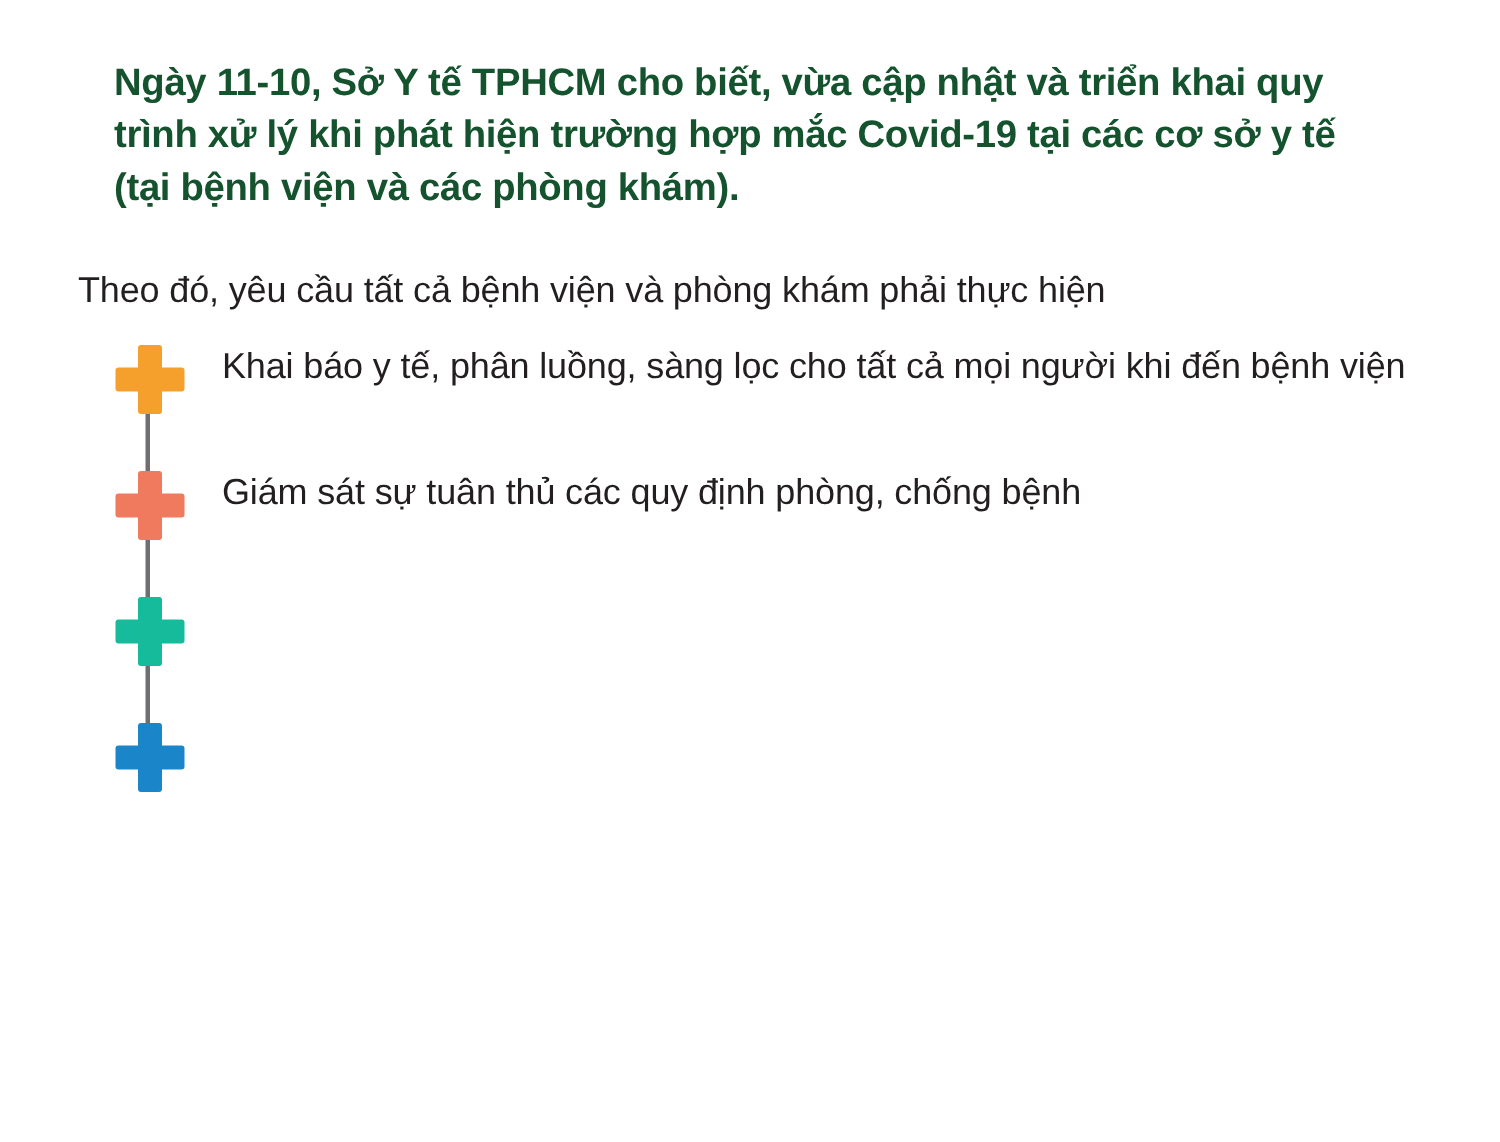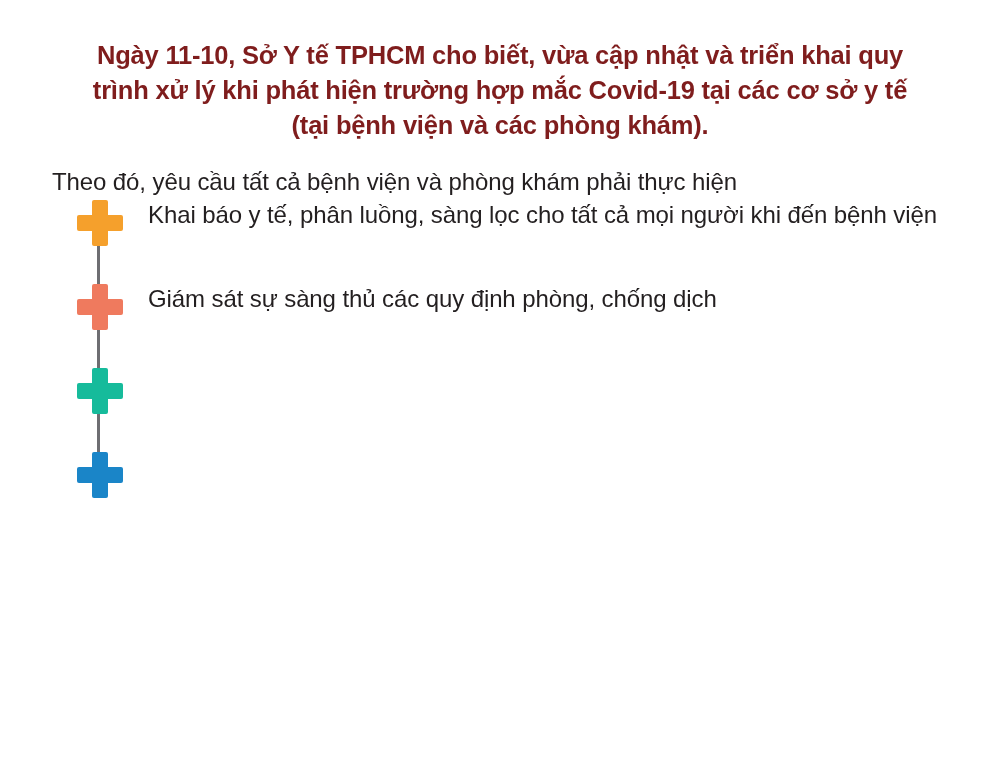--- a/index.html
+++ b/index.html
@@ -18,34 +18,34 @@
     position: relative;
     width: 1000px;
     height: 761px;
     box-sizing: border-box;
     padding: 30px 52px 0 52px;
   }
   .headline {
     font-size: 25.5px;
     line-height: 1.38;
     font-weight: bold;
-    text-align: center;
     letter-spacing: -0.2px;
     margin: 8px 24px 0 24px;
-    color: #7f1d1d;
+    color: #14532d;
   }
   .subhead {
     font-size: 24px;
     line-height: 1.35;
-    margin: 22px 0 0 0;
+    margin: 34px 0 0 0;
     color: #231f20;
     letter-spacing: -0.1px;
   }
   .list {
     position: relative;
+    margin-top: 18px;
     padding-left: 0;
   }
   .spine {
     position: absolute;
     left: 45px;
     top: 34px;
     bottom: 52px;
     width: 3px;
     background: #6e6e72;
     z-index: 0;
@@ -115,21 +115,21 @@
       <div class="marker">
         <span class="cross" style="color:#f5a02c"></span>
       </div>
       <div class="item-text">Khai báo y tế, phân luồng, sàng lọc cho tất cả mọi người khi đến bệnh viện</div>
     </div>
 
     <div class="item">
       <div class="marker">
         <span class="cross" style="color:#ef7a5e"></span>
       </div>
-      <div class="item-text">Giám sát sự sàng thủ các quy định phòng, chống dịch</div>
+      <div class="item-text">Giám sát sự tuân thủ các quy định phòng, chống bệnh</div>
     </div>
 
     <div class="item">
       <div class="marker">
         <span class="cross" style="color:#16bb9b"></span>
       </div>
     </div>
 
     <div class="item">
       <div class="marker">

